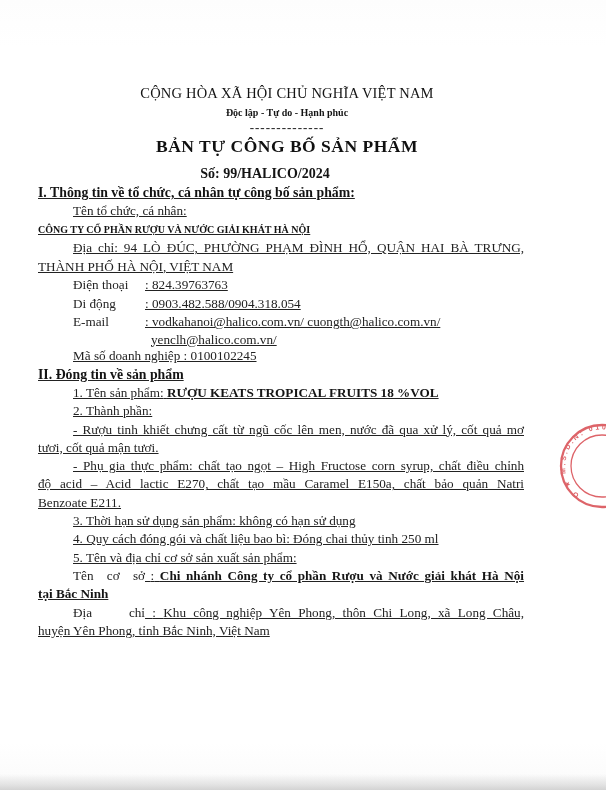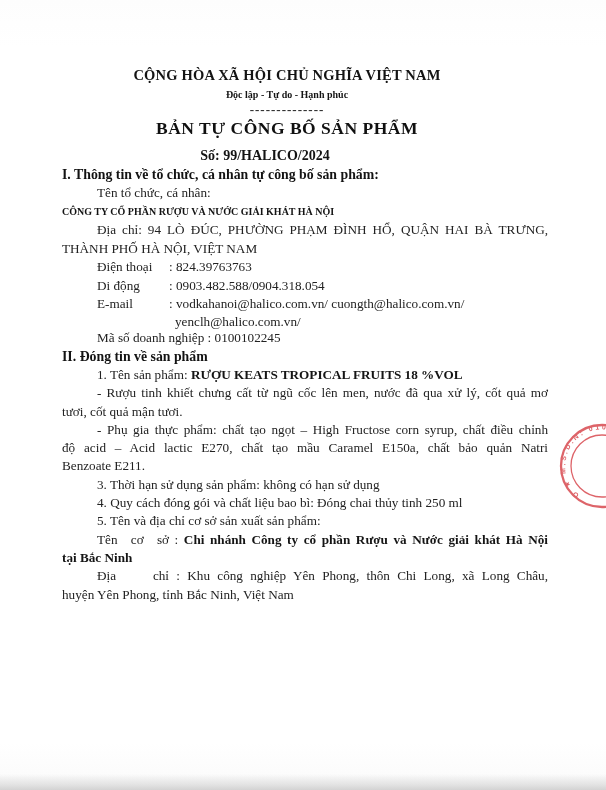--- a/index.html
+++ b/index.html
@@ -8,27 +8,27 @@
     background:#ffffff;
     overflow:hidden;
     position:relative;
     font-family:"Liberation Serif","DejaVu Serif",serif;
     color:#1e1e1e;
     -webkit-font-smoothing:antialiased;
   }
   .page{position:absolute;inset:0;background:linear-gradient(180deg,#fdfdfd 0%,#ffffff 6%,#ffffff 94%,#fafafa 100%);}
   
   .header{width:574px;text-align:center;}
-  .national{margin-top:66px;font-size:14.5px;line-height:19px;font-weight:bold;letter-spacing:.2px;color:#141414;}
+  .national{margin-top:84px;font-size:14.5px;line-height:19px;font-weight:normal;letter-spacing:.2px;color:#141414;}
   .motto{font-size:10px;line-height:19px;font-weight:bold;color:#141414;}
   .dashes{font-size:13px;line-height:12px;font-weight:bold;letter-spacing:1px;color:#2a2a2a;}
   .doc-title{font-size:17.5px;line-height:25px;font-weight:bold;letter-spacing:.5px;color:#101010;}
   .doc-number{position:relative;left:-22px;margin-top:5px;font-size:14px;line-height:19px;font-weight:bold;color:#141414;}
   
-  .doc{margin-left:62px;width:486px;font-size:13.2px;line-height:18.5px;color:#222;}
+  .doc{margin-left:38px;width:486px;font-size:13.2px;line-height:18.5px;color:#222;text-decoration:underline;}
   .doc .line{margin:0;}
   .ind{padding-left:35px;}
   .jlast{text-align:justify;text-align-last:justify;}
   .b{font-weight:bold;color:#151515;}
   .sec-heading{font-weight:bold;color:#131313;font-size:13.8px;line-height:19px;}
   .sec1-heading{margin-top:42px;}
   .org-label{margin-top:9px;}
   .company{margin-top:11px;font-weight:bold;font-size:10px;color:#131313;}
   .addr1{margin-top:12px;}
   .contact-row{margin:0;}
@@ -72,20 +72,21 @@
     <div class="line ind contact-row"><span class="lbl">Di động</span><span>: 0903.482.588/0904.318.054</span></div>
     <div class="line ind contact-row"><span class="lbl">E-mail</span><span>: vodkahanoi@halico.com.vn/ cuongth@halico.com.vn/</span></div>
     <div class="line email2">yenclh@halico.com.vn/</div>
     <div class="line ind">Mã số doanh nghiệp : 0100102245</div>
 
     <div class="sec2">
       <div class="line sec-heading sec2-heading">II. Đóng tin về sản phẩm</div>
 
       <div class="line ind"><span>1. Tên sản phẩm:</span> <span class="b">RƯỢU KEATS TROPICAL FRUITS 18 %VOL</span></div>
 
+      <div class="line ind">2. Thành phần:</div>
 
       <div class="line ind jlast">- Rượu tinh khiết chưng cất từ ngũ cốc lên men, nước đã qua xử lý, cốt quả mơ</div>
       <div class="line">tươi, cốt quả mận tươi.</div>
 
       <div class="line ind jlast">- Phụ gia thực phẩm:  chất tạo ngọt – High Fructose corn syrup, chất điều chỉnh</div>
       <div class="line jlast">độ acid – Acid lactic E270,  chất tạo mầu Caramel E150a, chất bảo quản Natri</div>
       <div class="line">Benzoate E211.</div>
 
       <div class="line ind">3. Thời hạn sử dụng sản phẩm: không có hạn sử dụng</div>
       <div class="line ind">4. Quy cách đóng gói và chất liệu bao bì: Đóng chai thủy tinh 250 ml</div>

